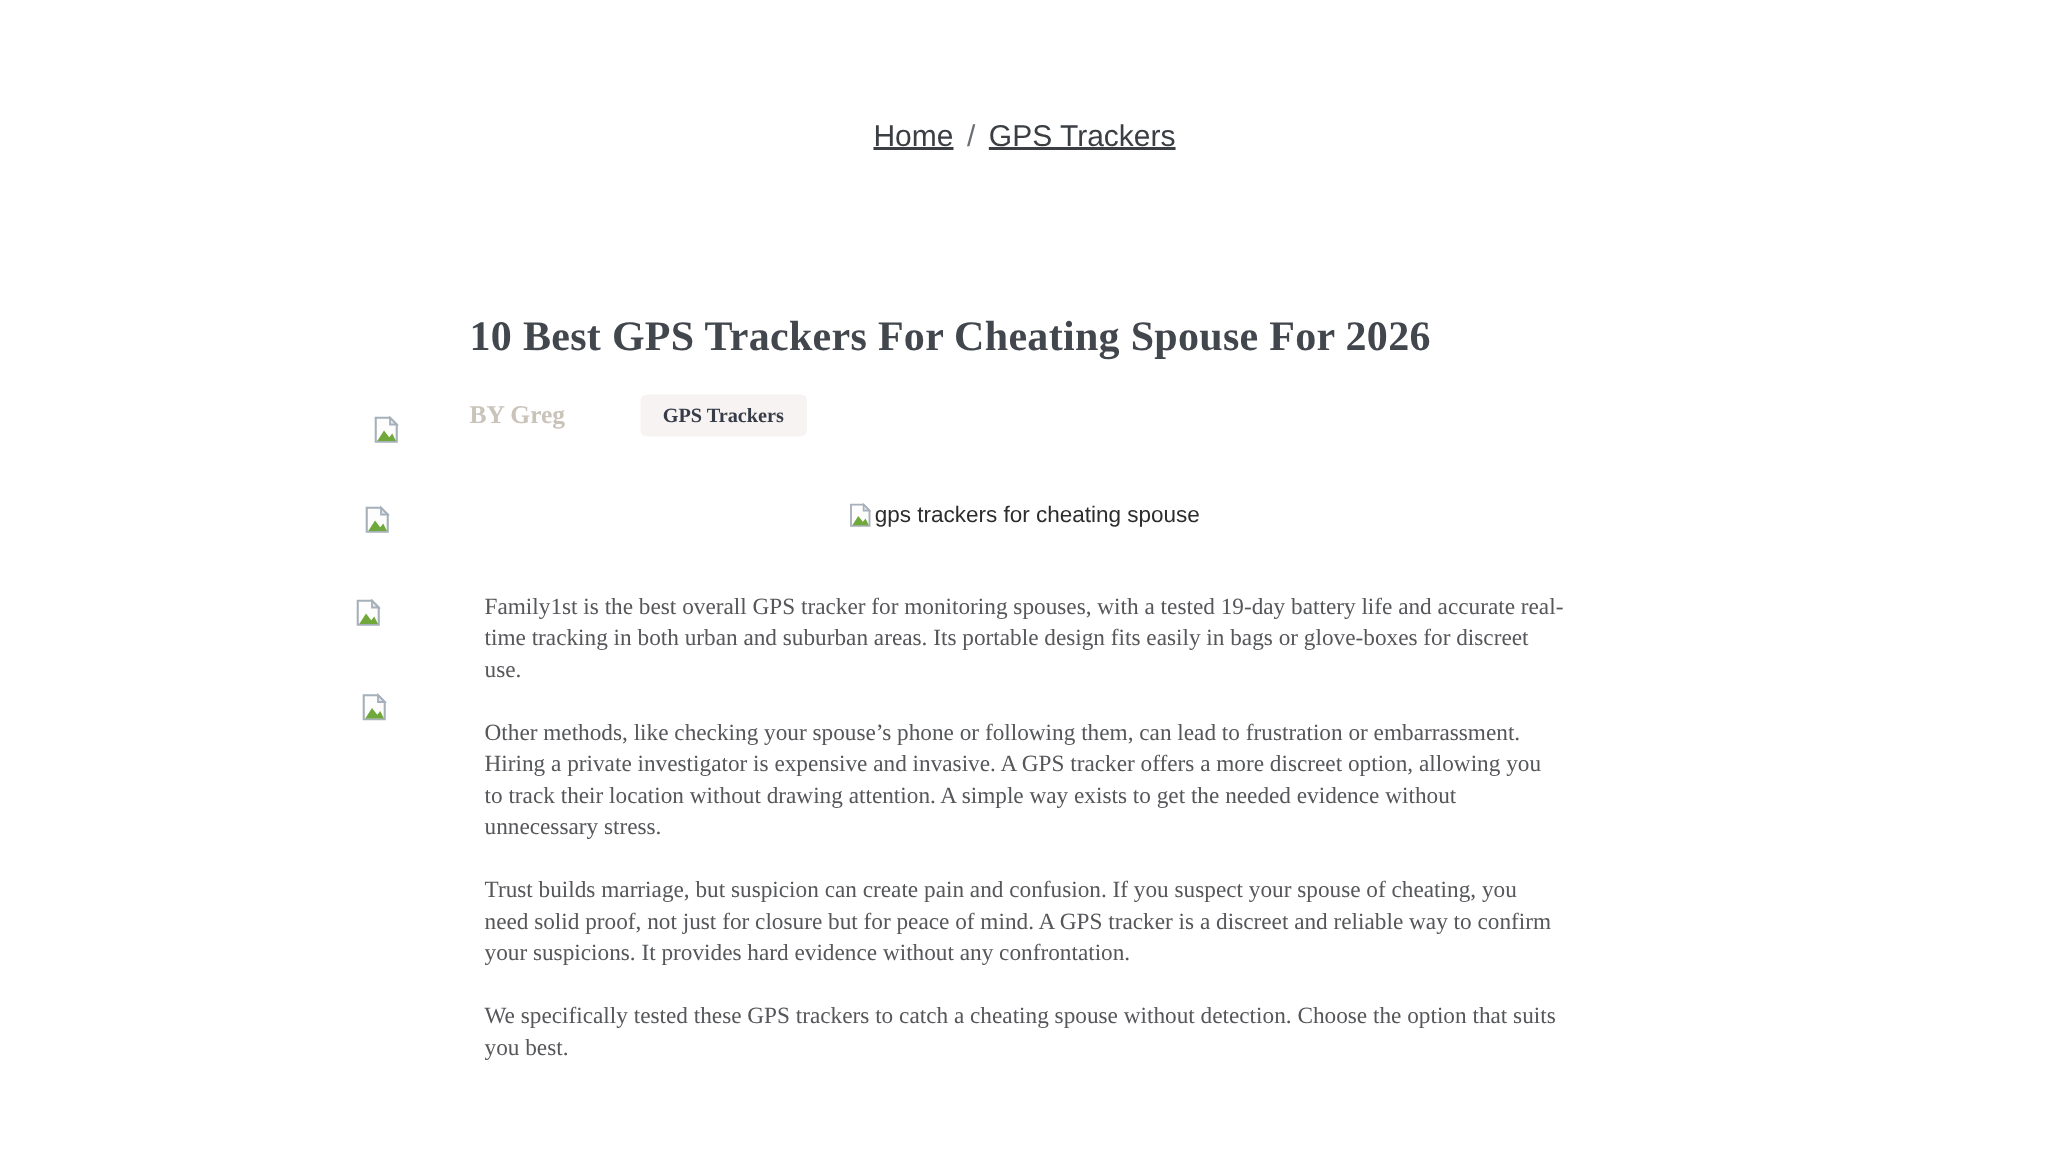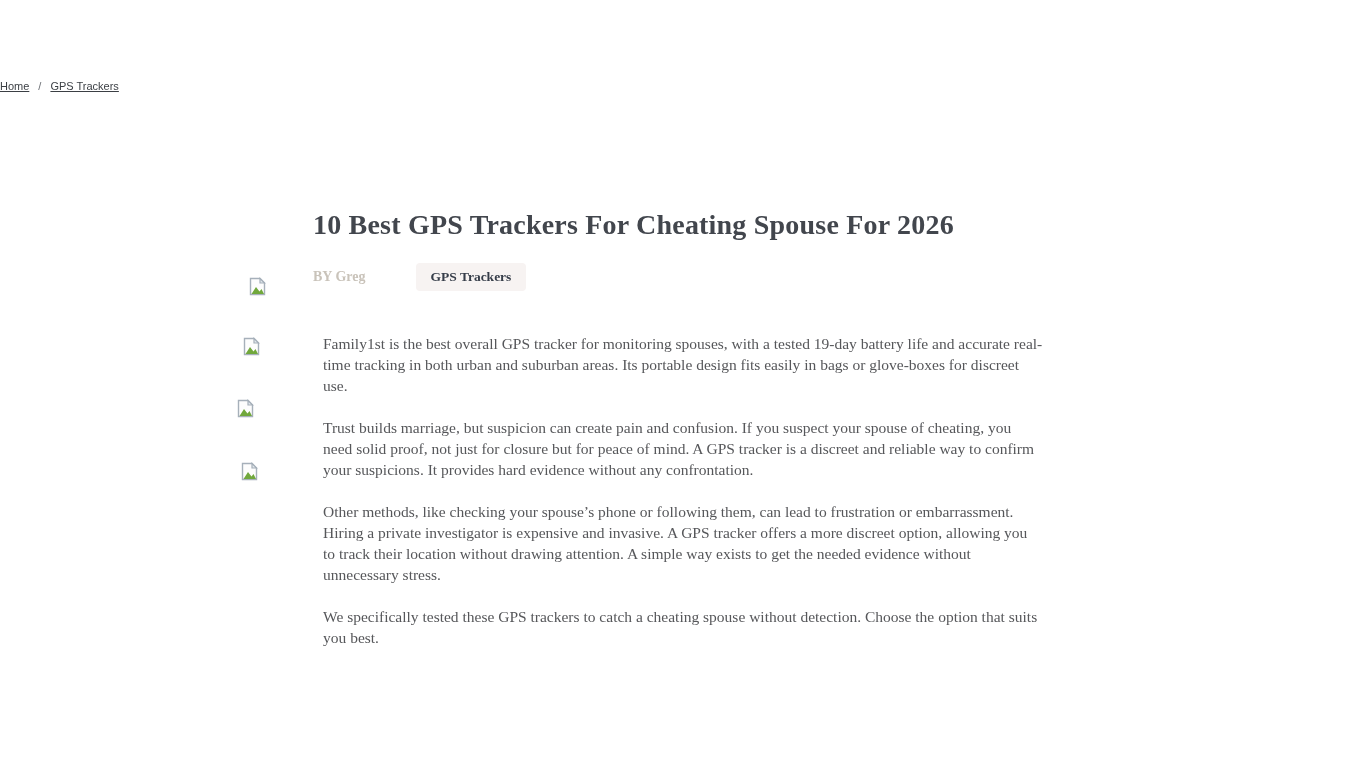--- a/index.html
+++ b/index.html
@@ -13,23 +13,23 @@
     background: #ffffff;
     font-family: "Liberation Serif", serif;
   }
 
   
   .breadcrumb {
     position: absolute;
     top: 80px;
     left: 0;
     width: 100%;
-    text-align: left;
+    text-align: center;
     font-family: "Liberation Sans", sans-serif;
-    font-size: 11px;
+    font-size: 20px;
     color: #5f6368;
   }
   .breadcrumb a {
     color: #3b3f44;
     text-decoration: underline;
     cursor: pointer;
   }
   .crumb-sep { margin: 0 9px; color: #6b6f74; }
 
   
@@ -52,21 +52,21 @@
     letter-spacing: 0.2px;
   }
   .byline-row {
     display: flex;
     align-items: center;
     margin-top: 18px;
   }
   .byline {
     font-family: "Liberation Serif", serif;
     font-weight: bold;
-    font-size: 14px;
+    font-size: 17px;
     color: #c9c3ba;
   }
   .category-badge {
     margin-left: 50px;
     display: inline-block;
     background: #f7f3f2;
     color: #363d49;
     font-family: "Liberation Serif", serif;
     font-weight: bold;
     font-size: 13.5px;
@@ -136,22 +136,29 @@
 
   <main class="content">
 
     <h1 class="article-title">10 Best GPS Trackers For Cheating Spouse For 2026</h1>
 
     <div class="byline-row">
       <span class="byline">BY Greg</span>
       <span class="category-badge">GPS Trackers</span>
     </div>
 
+    <div class="hero-image">
+      <svg width="15" height="17" viewBox="0 0 17 19">
+        <path d="M1.5 1.5 h9.5 l4.5 4.5 v11.5 h-14 z" fill="#fdfdfd" stroke="#a6b0ba" stroke-width="1.4"></path>
+        <path d="M11 1.5 l4.5 4.5 h-4.5 z" fill="#e3e9ee" stroke="#a6b0ba" stroke-width="1.2"></path>
+        <path d="M2.5 17 l4.5-7 3.5 4.5 2-2.5 2.5 5 z" fill="#71a83c"></path>
+      </svg><span>gps trackers for cheating spouse</span>
+    </div>
 
     <div class="article-body">
       <p>Family1st is the best overall GPS tracker for monitoring spouses, with a tested 19-day battery life and accurate real-time tracking in both urban and suburban areas. Its portable design fits easily in bags or glove-boxes for discreet use.</p>
+      <p>Other methods, like checking your spouse’s phone or following them, can lead to frustration or embarrassment. Hiring a private investigator is expensive and invasive. A GPS tracker offers a more discreet option, allowing you to track their location without drawing attention. A simple way exists to get the needed evidence without unnecessary stress.</p>
       <p>Trust builds marriage, but suspicion can create pain and confusion. If you suspect your spouse of cheating, you need solid proof, not just for closure but for peace of mind. A GPS tracker is a discreet and reliable way to confirm your suspicions. It provides hard evidence without any confrontation.</p>
-      <p>Other methods, like checking your spouse’s phone or following them, can lead to frustration or embarrassment. Hiring a private investigator is expensive and invasive. A GPS tracker offers a more discreet option, allowing you to track their location without drawing attention. A simple way exists to get the needed evidence without unnecessary stress.</p>
       <p>We specifically tested these GPS trackers to catch a cheating spouse without detection. Choose the option that suits you best.</p>
     </div>
 
   </main>
 </div>
 
 </body></html>

